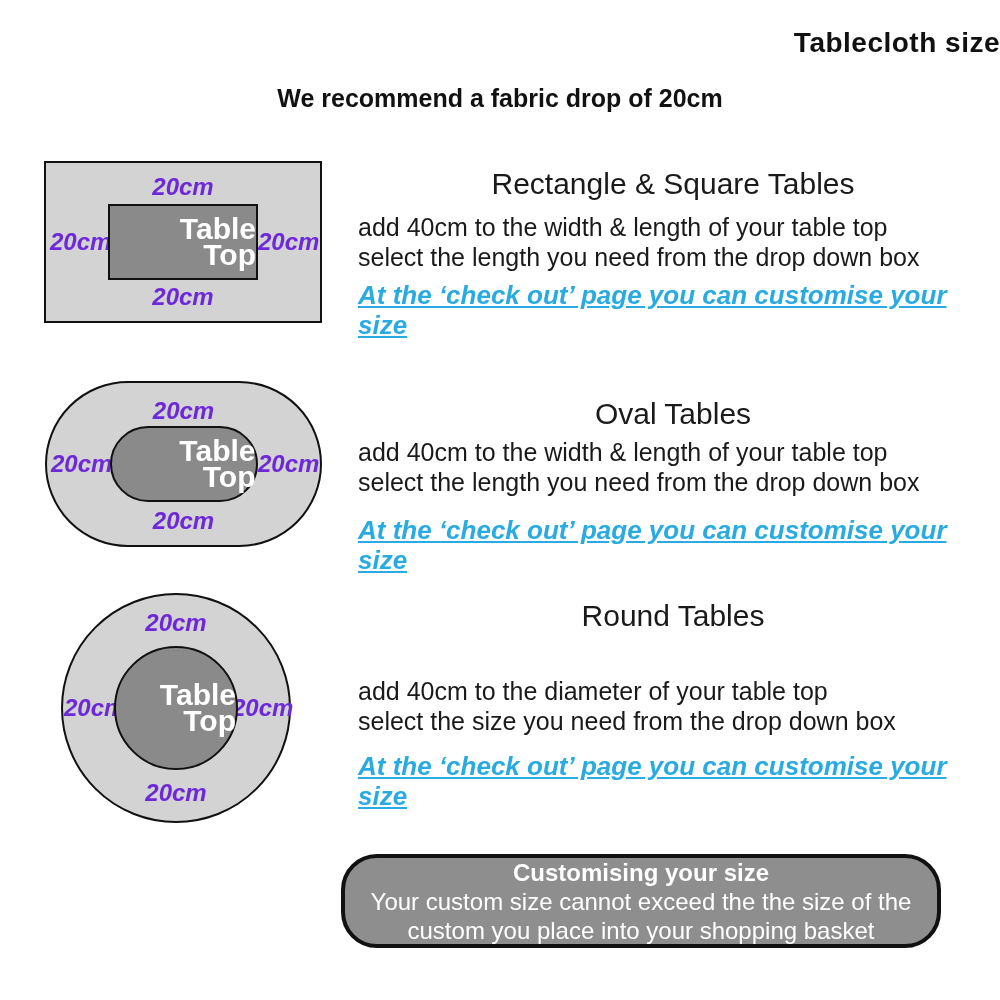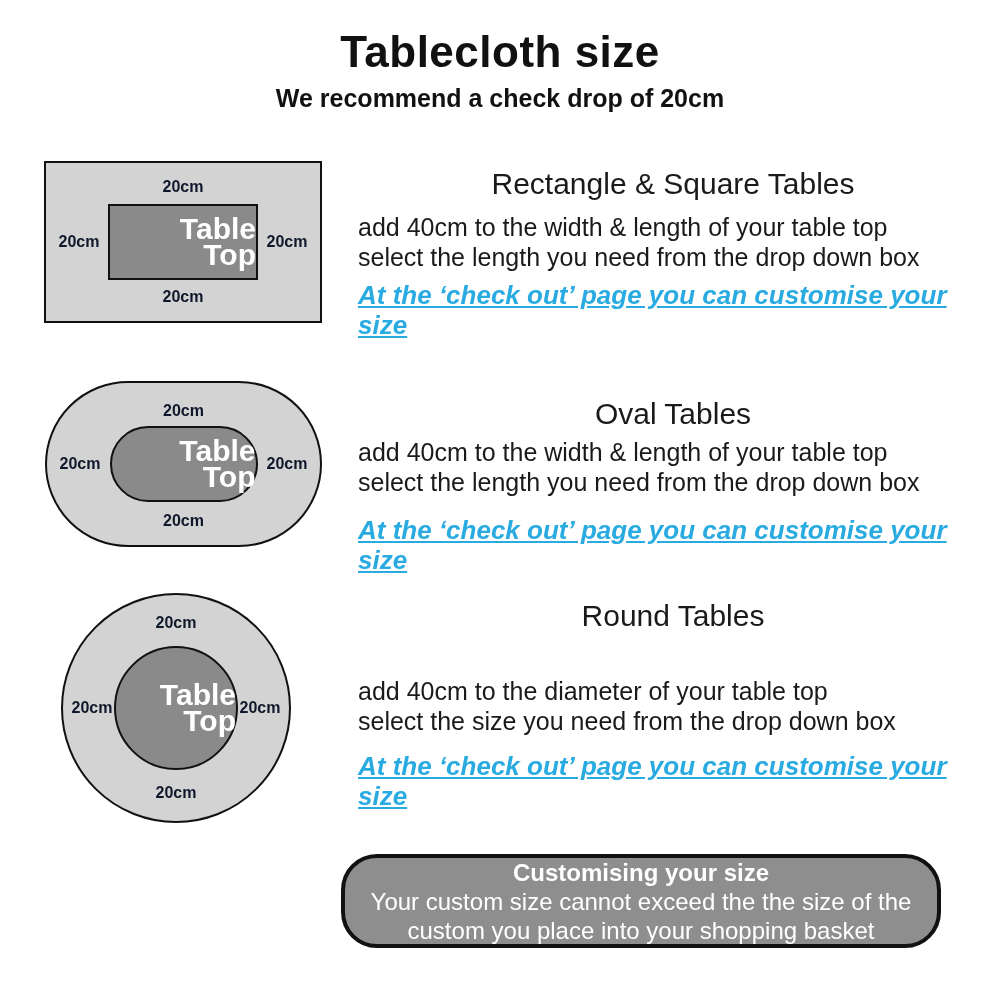--- a/index.html
+++ b/index.html
@@ -17,38 +17,38 @@
     height: 1000px;
     background: #ffffff;
     font-family: "Liberation Sans", sans-serif;
     color: var(--ink);
     overflow: hidden;
   }
 
   
   .title {
     position: absolute; top: 27px; left: 0; width: 100%;
-    text-align: center; font-size: 44px; font-weight: bold; letter-spacing: 0.5px;
+    text-align: right; font-size: 28px; font-weight: bold; letter-spacing: 0.5px;
   }
   .subtitle {
     position: absolute; top: 84px; left: 0; width: 100%;
     text-align: center; font-size: 25px; font-weight: bold;
   }
 
   
   .diagram { position: absolute; background: var(--cloth-gray); border: 2px solid var(--ink); }
   .diagram .tabletop {
     position: absolute; left: 50%; top: 50%; transform: translate(-50%, -50%);
     background: var(--table-gray); border: 2px solid var(--ink);
     display: flex; flex-direction: column; align-items: flex-end; justify-content: center;
     color: #ffffff; font-weight: bold; font-size: 30px; line-height: 26px; text-align: center;
   }
   .drop-label {
-    position: absolute; font-size: 16px; font-weight: bold; line-height: 24px;
-    color: #0f172a; white-space: nowrap;
+    position: absolute; font-size: 24px; font-weight: bold; line-height: 24px;
+    color: #6d28d9; white-space: nowrap; font-style: italic;
   }
   .drop-top    { top: 12px; left: 0; right: 0; text-align: center; }
   .drop-bottom { bottom: 12px; left: 0; right: 0; text-align: center; }
   .drop-left   { left: 4px;  top: 50%; transform: translateY(-50%); width: 58px; text-align: center; }
   .drop-right  { right: 4px; top: 50%; transform: translateY(-50%); width: 58px; text-align: center; }
 
   #diagram-rectangle { left: 44px; top: 161px; width: 278px; height: 162px; }
   #diagram-rectangle .tabletop { width: 150px; height: 76px; }
 
   #diagram-oval { left: 45px; top: 381px; width: 277px; height: 166px; border-radius: 83px; }
@@ -96,21 +96,21 @@
   }
   .footer-title { font-size: 24px; line-height: 29px; font-weight: bold; }
   .footer-line  { font-size: 24px; line-height: 29px; }
 </style>
 </head>
 <body>
 
 <div class="page">
 
   <div class="title">Tablecloth size</div>
-  <div class="subtitle">We recommend a check drop of 20cm</div>
+  <div class="subtitle">We recommend a fabric drop of 20cm</div>
 
   <div class="diagram" id="diagram-rectangle">
     <div class="drop-label drop-top">20cm</div>
     <div class="drop-label drop-left">20cm</div>
     <div class="drop-label drop-right">20cm</div>
     <div class="drop-label drop-bottom">20cm</div>
     <div class="tabletop">
       <span>Table</span>
       <span>Top</span>
     </div>

